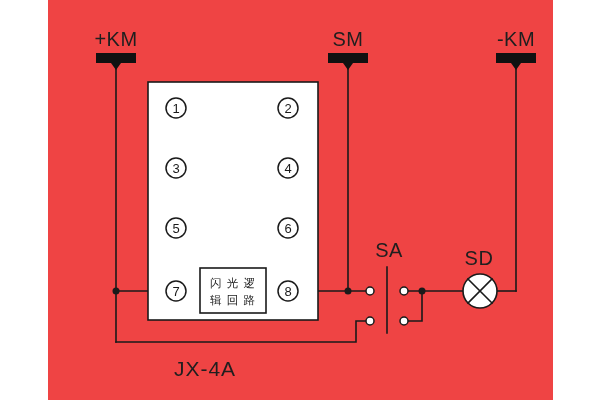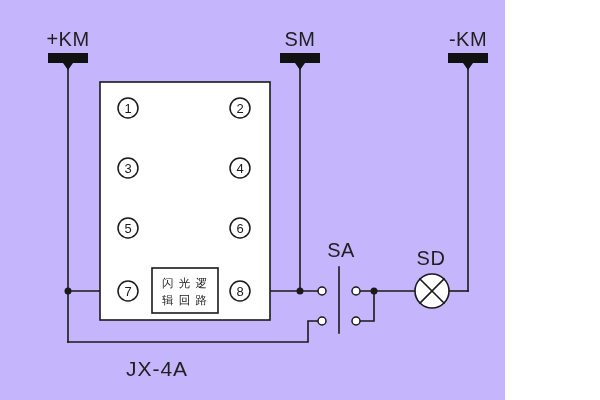--- a/index.html
+++ b/index.html
@@ -4,23 +4,24 @@
 <style>
   html, body {
     margin: 0;
     padding: 0;
     background: #ffffff;
   }
   .stage {
     position: relative;
     width: 505px;
     height: 400px;
-    background: #c4b5fd;
+    background: #ef4444;
     font-family: "Liberation Sans", "DejaVu Sans", sans-serif;
     overflow: hidden;
+    margin-left: 48px;
   }
   svg { display: block; }
 
   .wire {
     stroke: #1a1a1a;
     stroke-width: 1.6;
     fill: none;
     stroke-linecap: square;
     stroke-linejoin: miter;
   }

